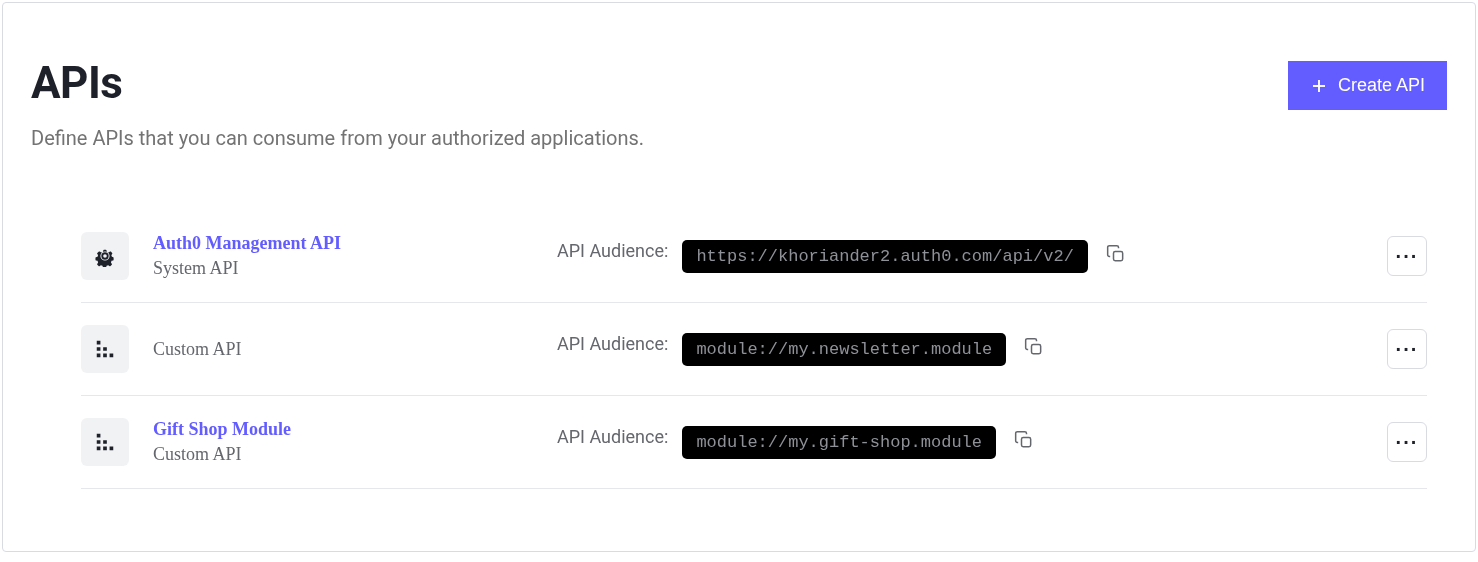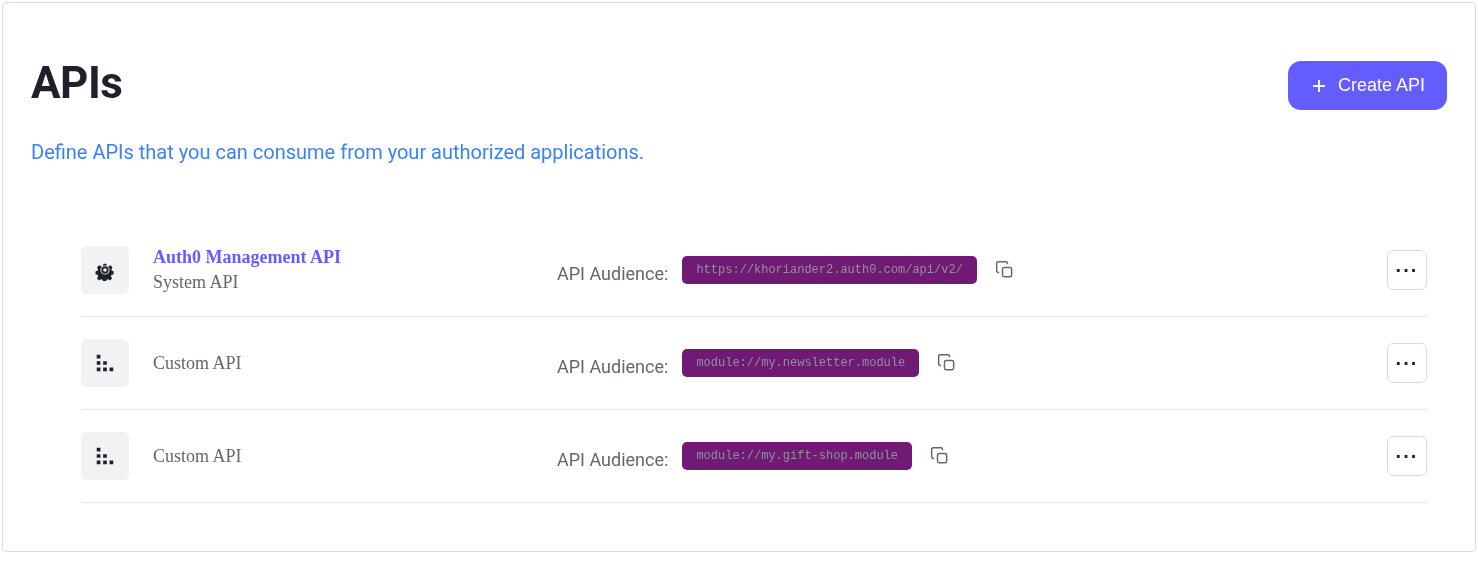--- a/index.html
+++ b/index.html
@@ -30,40 +30,40 @@
       font-size: 44px;
       font-weight: 700;
       letter-spacing: -0.5px;
       color: #1e212a;
       line-height: 1;
     }
     .create-btn {
       background: #635dff;
       color: #fff;
       border: none;
-      border-radius: 13px;
+      border-radius: 0;
       padding: 14px 22px;
       font-size: 18px;
       font-weight: 500;
       display: inline-flex;
       align-items: center;
       gap: 10px;
       cursor: pointer;
     }
     .create-btn svg {
       width: 18px;
       height: 18px;
       stroke: currentColor;
       stroke-width: 2.5;
       fill: none;
     }
     .subtitle {
-      margin-top: 30px;
+      margin-top: 16px;
       font-size: 20px;
-      color: #3b82f6;
+      color: #737373;
     }
     .api-list {
       margin-top: 60px;
       margin-left: 50px;
       margin-right: 20px;
     }
     .api-row {
       display: flex;
       align-items: center;
       padding: 22px 0;
@@ -97,34 +97,34 @@
       font-size: 18px;
       font-weight: 600;
       cursor: pointer;
     }
     .api-type {
       color: #65676e;
       font-size: 18px;
     }
     .audience-col {
       display: flex;
-      align-items: flex-end;
+      align-items: flex-start;
       gap: 14px;
       flex: 1;
     }
     .audience-label {
       color: #65676e;
       font-size: 18px;
       white-space: nowrap;
     }
     .audience-value {
-      background: #701a75;
+      background: #000000;
       color: #8f9199;
       font-family: 'SFMono-Regular', Consolas, 'Liberation Mono', Menlo, monospace;
-      font-size: 12px;
+      font-size: 17px;
       padding: 7px 14px;
       border-radius: 5px;
       white-space: nowrap;
     }
     .copy-btn {
       background: none;
       border: none;
       cursor: pointer;
       padding: 4px;
       display: inline-flex;
@@ -231,20 +231,21 @@
         </button>
     </div>
 
     <div class="api-row">
       <div class="api-icon-box">
         <svg viewBox="0 0 24 24">
             <path d="M3 3h4v4H3V3zm0 7h4v4H3v-4zm7 0h4v4h-4v-4zm-7 7h4v4H3v-4zm7 0h4v4h-4v-4zm7 0h4v4h-4v-4z"></path>
           </svg>
       </div>
       <div class="api-name-col">
+        <a class="api-name">Gift Shop Module</a>
         <span class="api-type">Custom API</span>
       </div>
       <div class="audience-col">
         <span class="audience-label">API Audience:</span>
         <span class="audience-value">module://my.gift-shop.module</span>
         <button class="copy-btn">
           <svg viewBox="0 0 24 24">
               <rect x="9" y="9" width="11" height="11" rx="2"></rect>
               <path d="M5 15H4a2 2 0 0 1-2-2V4a2 2 0 0 1 2-2h9a2 2 0 0 1 2 2v1"></path>
             </svg>

